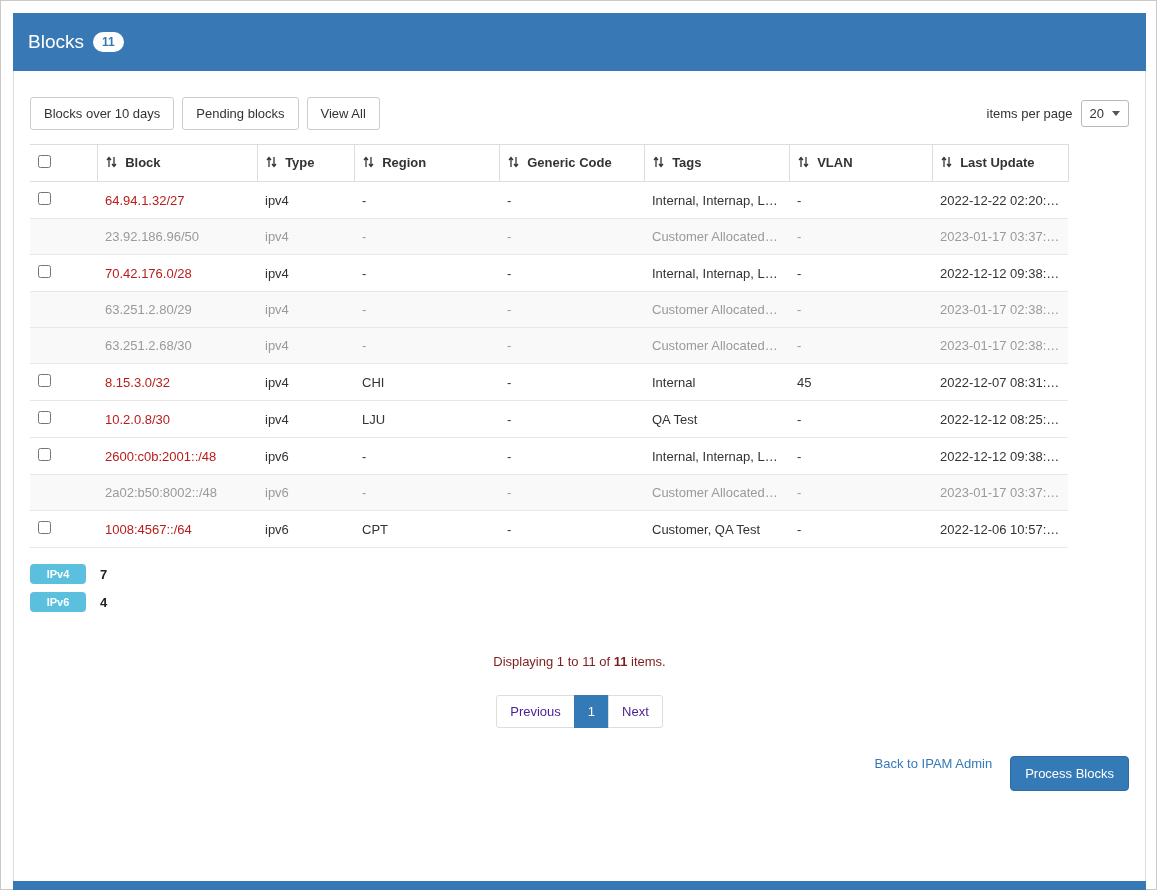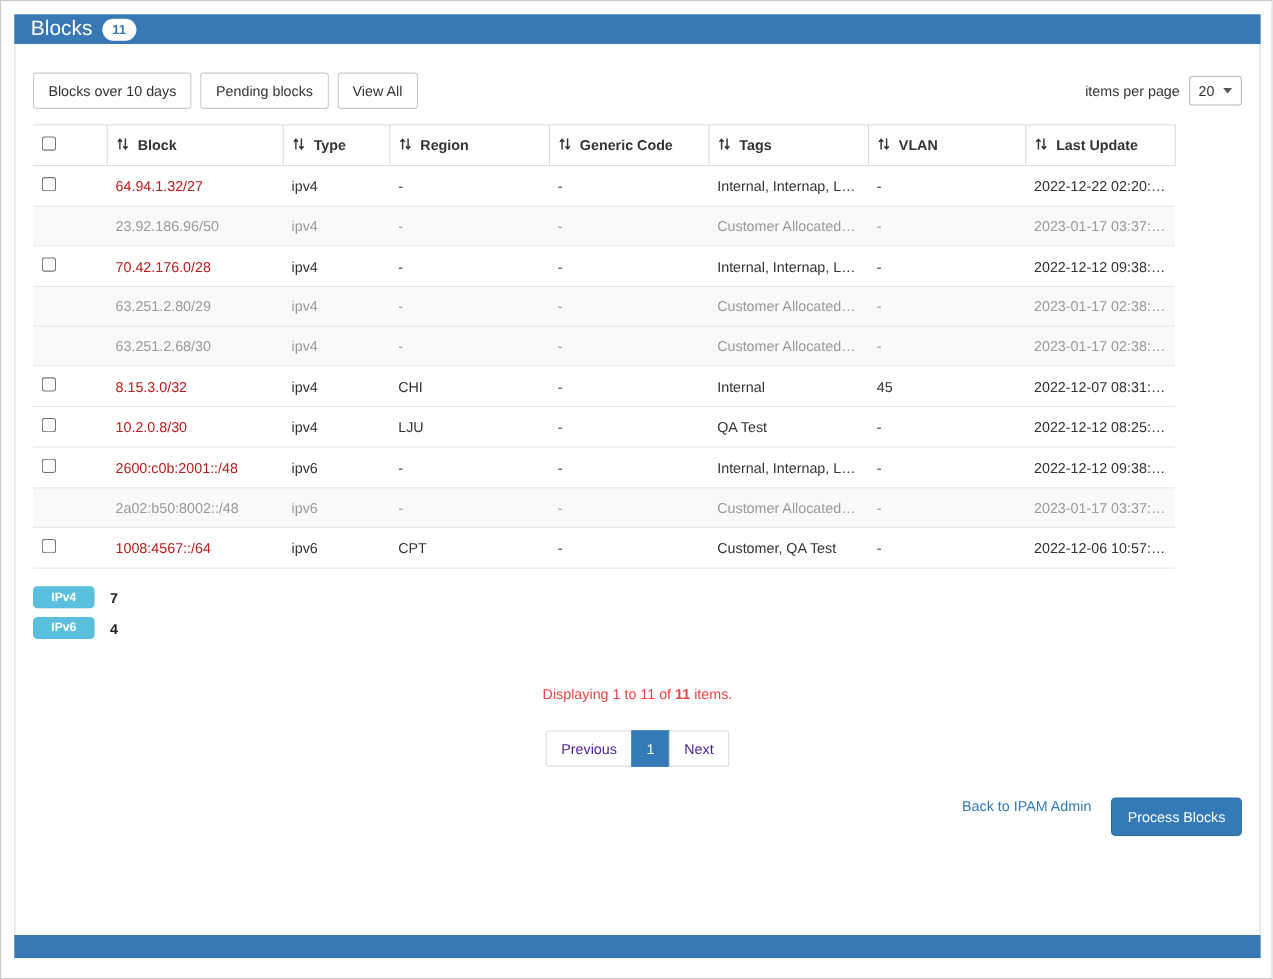--- a/index.html
+++ b/index.html
@@ -10,21 +10,21 @@
     color: #333;
     overflow: hidden;
   }
   .page {
     width: 1157px; height: 890px;
     border: 1px solid #c9c9c9;
     padding: 12px 12px 0 12px;
   }
   .panel { width: 1133px; }
   .panel-header {
-    height: 27px;
+    height: 58px;
     background: #3878b4;
     display: flex;
     align-items: center;
     padding: 0 15px;
     color: #fff;
   }
   .panel-title { font-size: 19px; font-weight: 400; }
   .count-badge {
     background: #fff;
     color: #3878b4;
@@ -130,21 +130,21 @@
     background: #5bc0de;
     color: #fff;
     font-size: 11px;
     font-weight: bold;
     border-radius: 4px;
     padding: 4px 0;
   }
   .ip-count { font-weight: bold; font-size: 13px; margin-left: 14px; color: #222; }
 
   
-  .display-info { text-align: center; font-size: 13px; margin-top: 42px; color: #ef4444; }
+  .display-info { text-align: center; font-size: 13px; margin-top: 42px; color: #7f1d1d; }
   .display-info b { font-weight: bold; }
   .pagination-wrap { display: flex; justify-content: center; margin-top: 26px; }
   .pagination { display: inline-flex; }
   .page-btn {
     border: 1px solid #ddd;
     background: #fff;
     color: #4c1d95;
     font-size: 13px;
     font-family: inherit;
     padding: 8px 13px;

